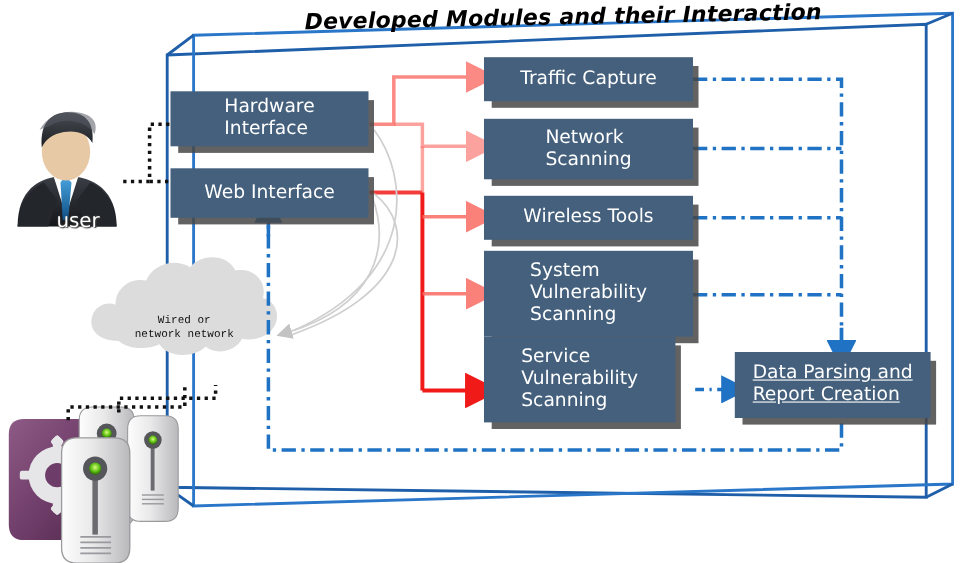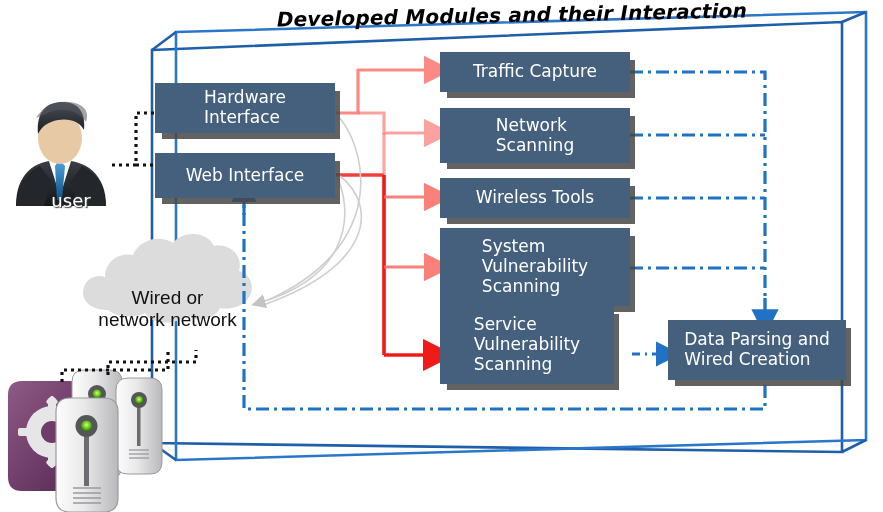--- a/index.html
+++ b/index.html
@@ -49,22 +49,22 @@
     font-family: "DejaVu Sans", sans-serif;
     font-size: 17px;
     line-height: 1.16;
     padding: 2px 6px;
     box-shadow: 6px 7px 0 -1px rgba(70,70,70,0.85);
   }
   .mbox span { display: block; }
   .cloud-label {
     position: absolute;
     text-align: center;
-    font-family: Liberation Sans, sans-serif;
-    font-size: 19px;
+    font-family: Liberation Mono, monospace;
+    font-size: 10px;
     color: #111111;
     line-height: 1.18;
     pointer-events: none;
   }
   .user-label {
     position: absolute;
     left: 26px;
     top: 190px;
     width: 90px;
     text-align: center;
@@ -297,24 +297,24 @@
   </div>
 
   <div class="mbox" style="left:440px; top:306px; width:174px; height:78px;">
     <div>
       <span>Service</span>
       <span>Vulnerability</span>
       <span>Scanning</span>
     </div>
   </div>
 
-  <div class="mbox" style="left:668px; top:320px; width:178px; height:60px;">
+  <div class="mbox" style="left:668px; top:320px; width:178px; height:60px;text-decoration:underline;">
     <div>
       <span>Data Parsing and</span>
-      <span>Wired Creation</span>
+      <span>Report Creation</span>
     </div>
   </div>
 
   <div class="cloud-label" style="left:90px; top:287px; width:155px;">
     <div>Wired or</div>
     <div>network network</div>
   </div>
 
   <div class="user-label">user</div>
 

